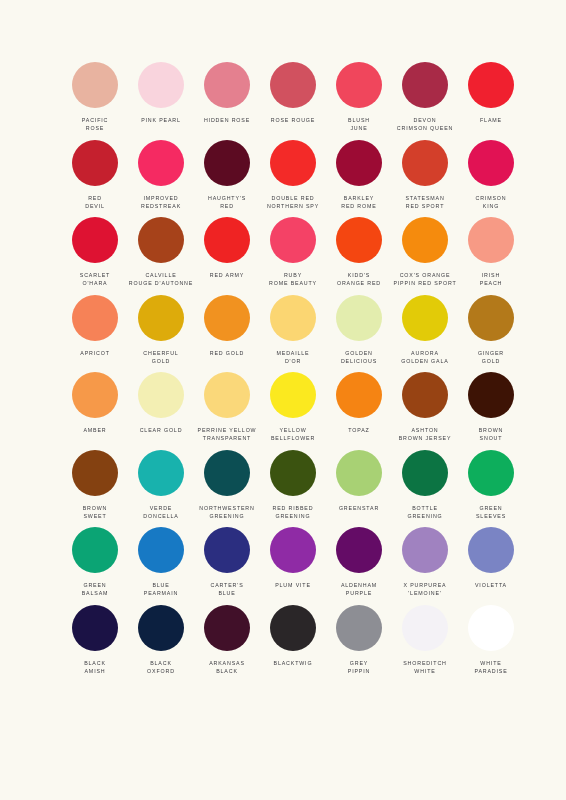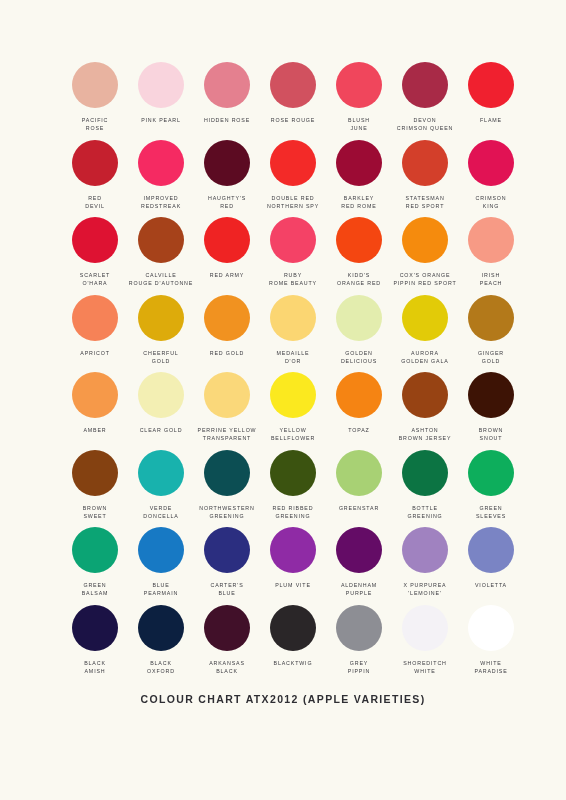--- a/index.html
+++ b/index.html
@@ -470,14 +470,13 @@
         </div>
         <div class="swatch-cell">
           <div class="swatch-dot" style="background: rgb(255, 255, 255);"></div>
           <div class="swatch-label">
             <div>WHITE</div>
             <div>PARADISE</div>
           </div>
         </div>
       </div>
     </div>
-  <div id="chart-title">COLOUR CHART ATX2012 (APPLE VARIETIES)</div>
 </div>
 
 </body></html>

